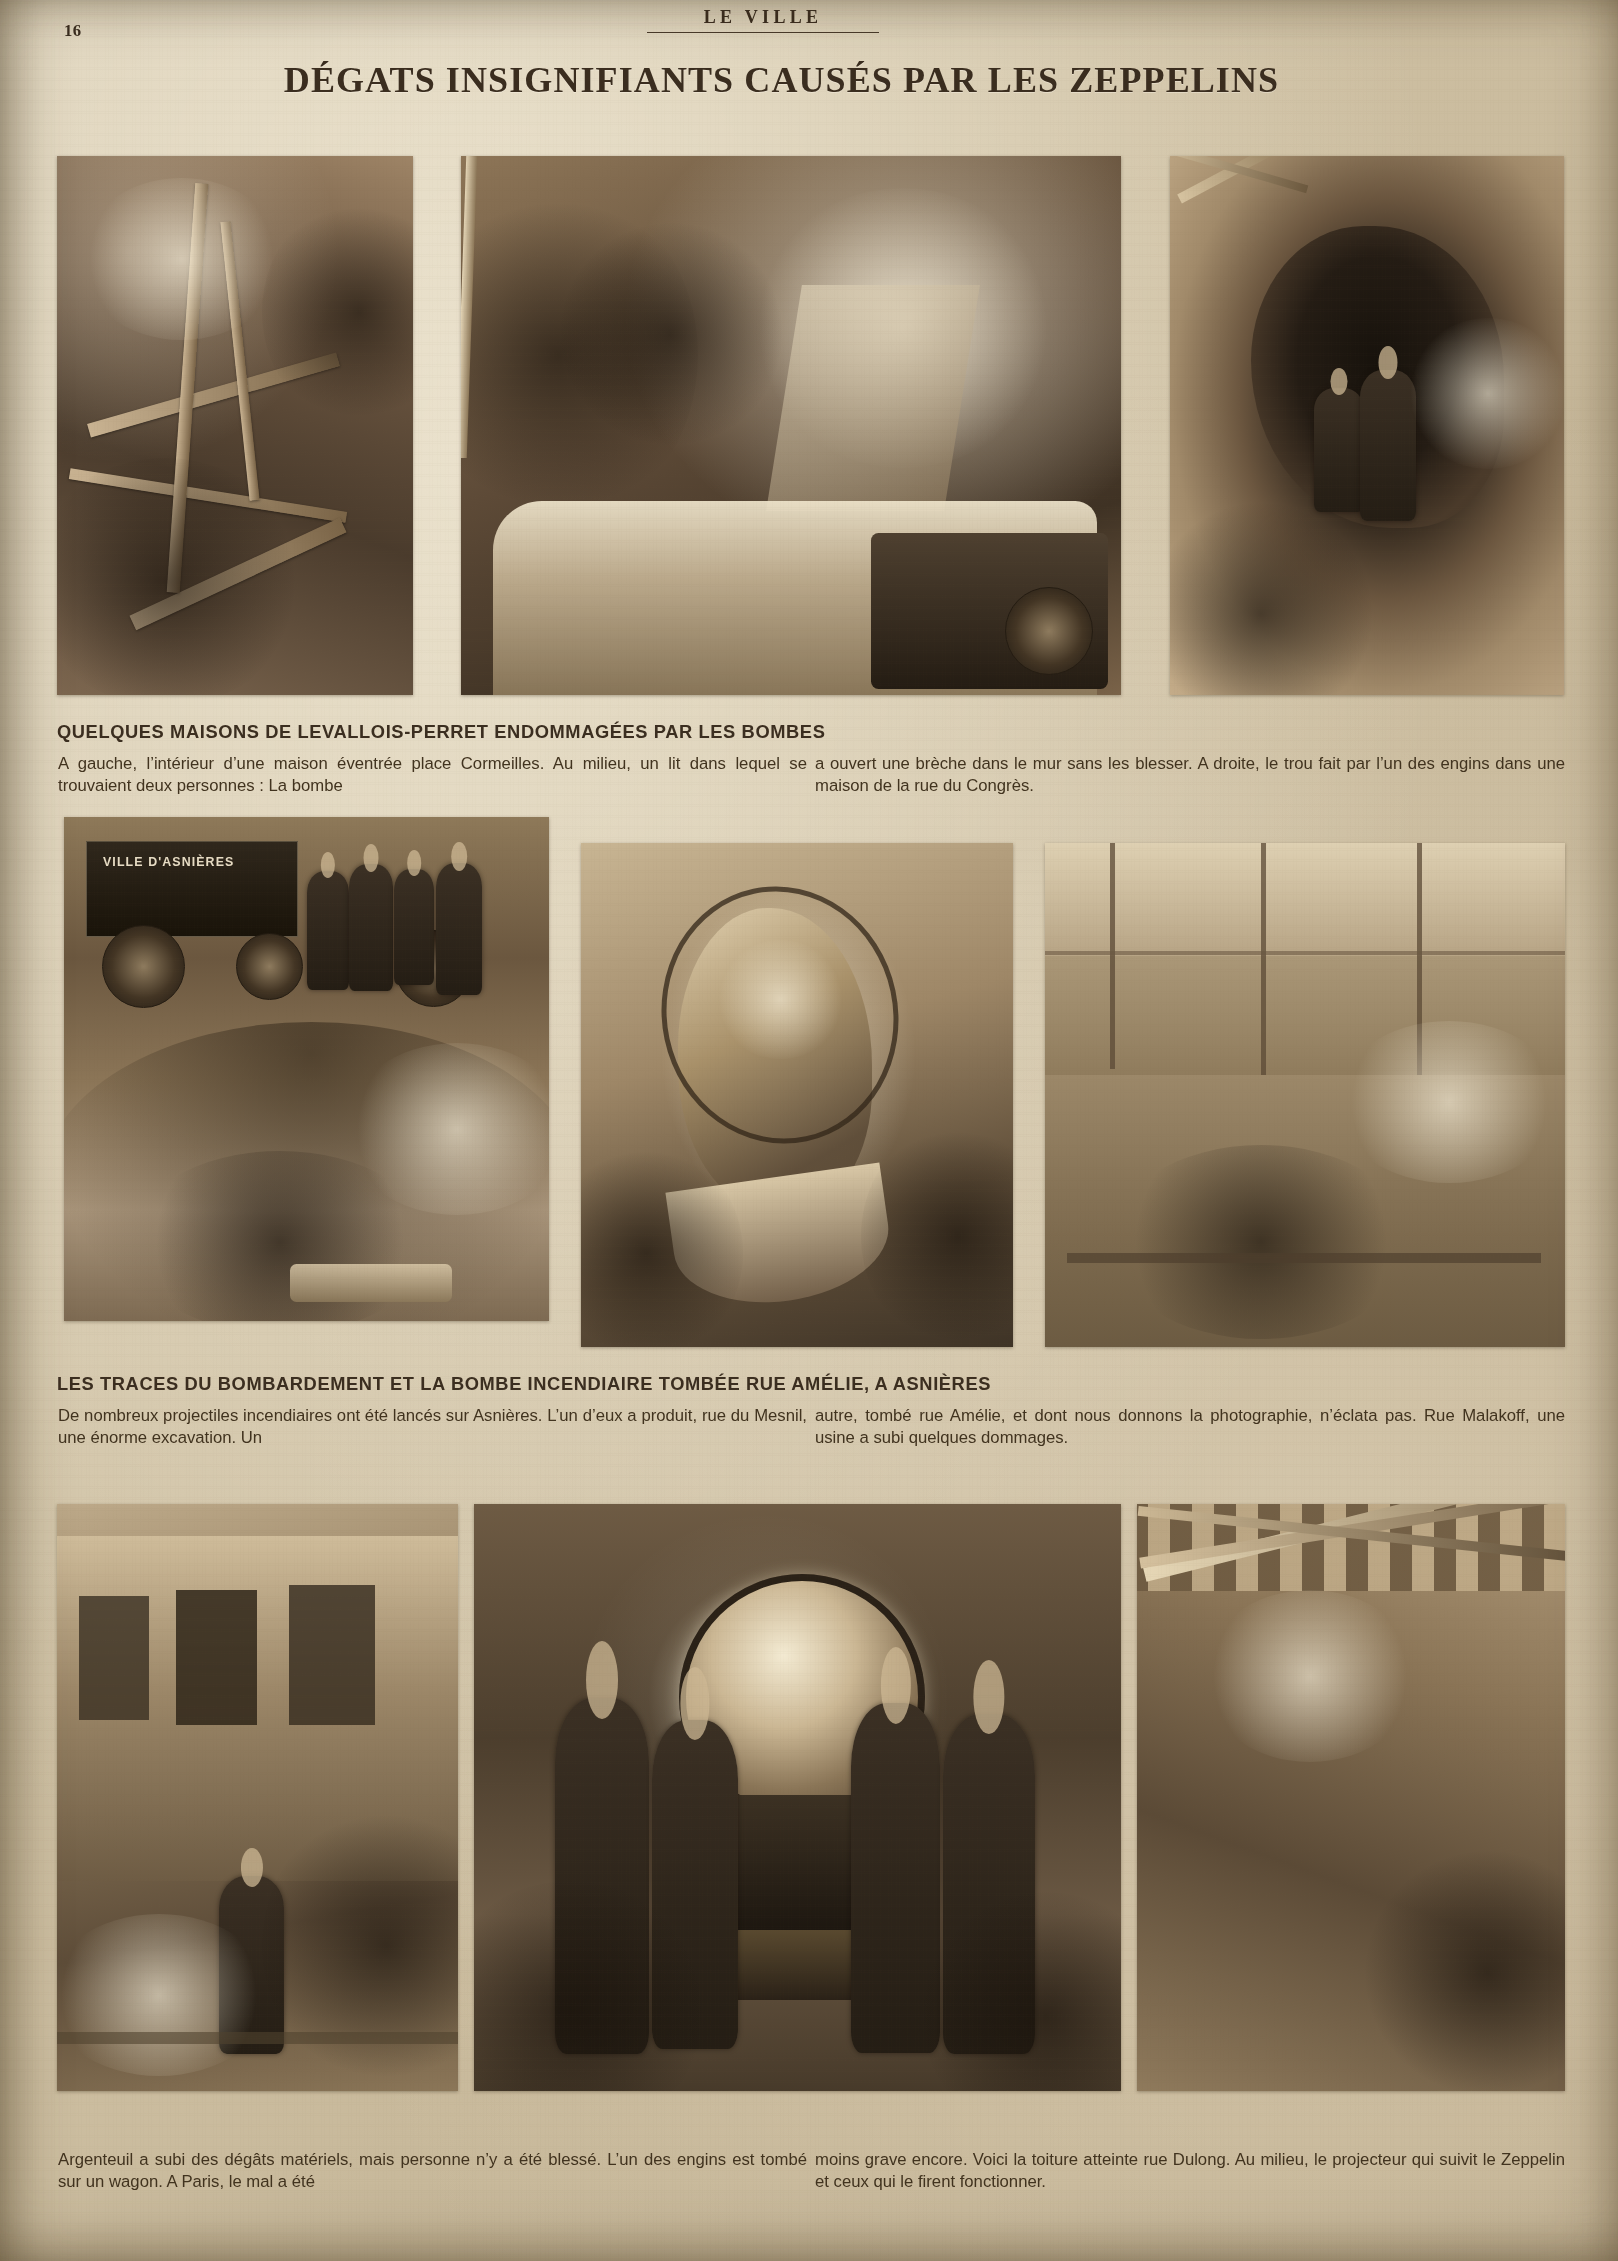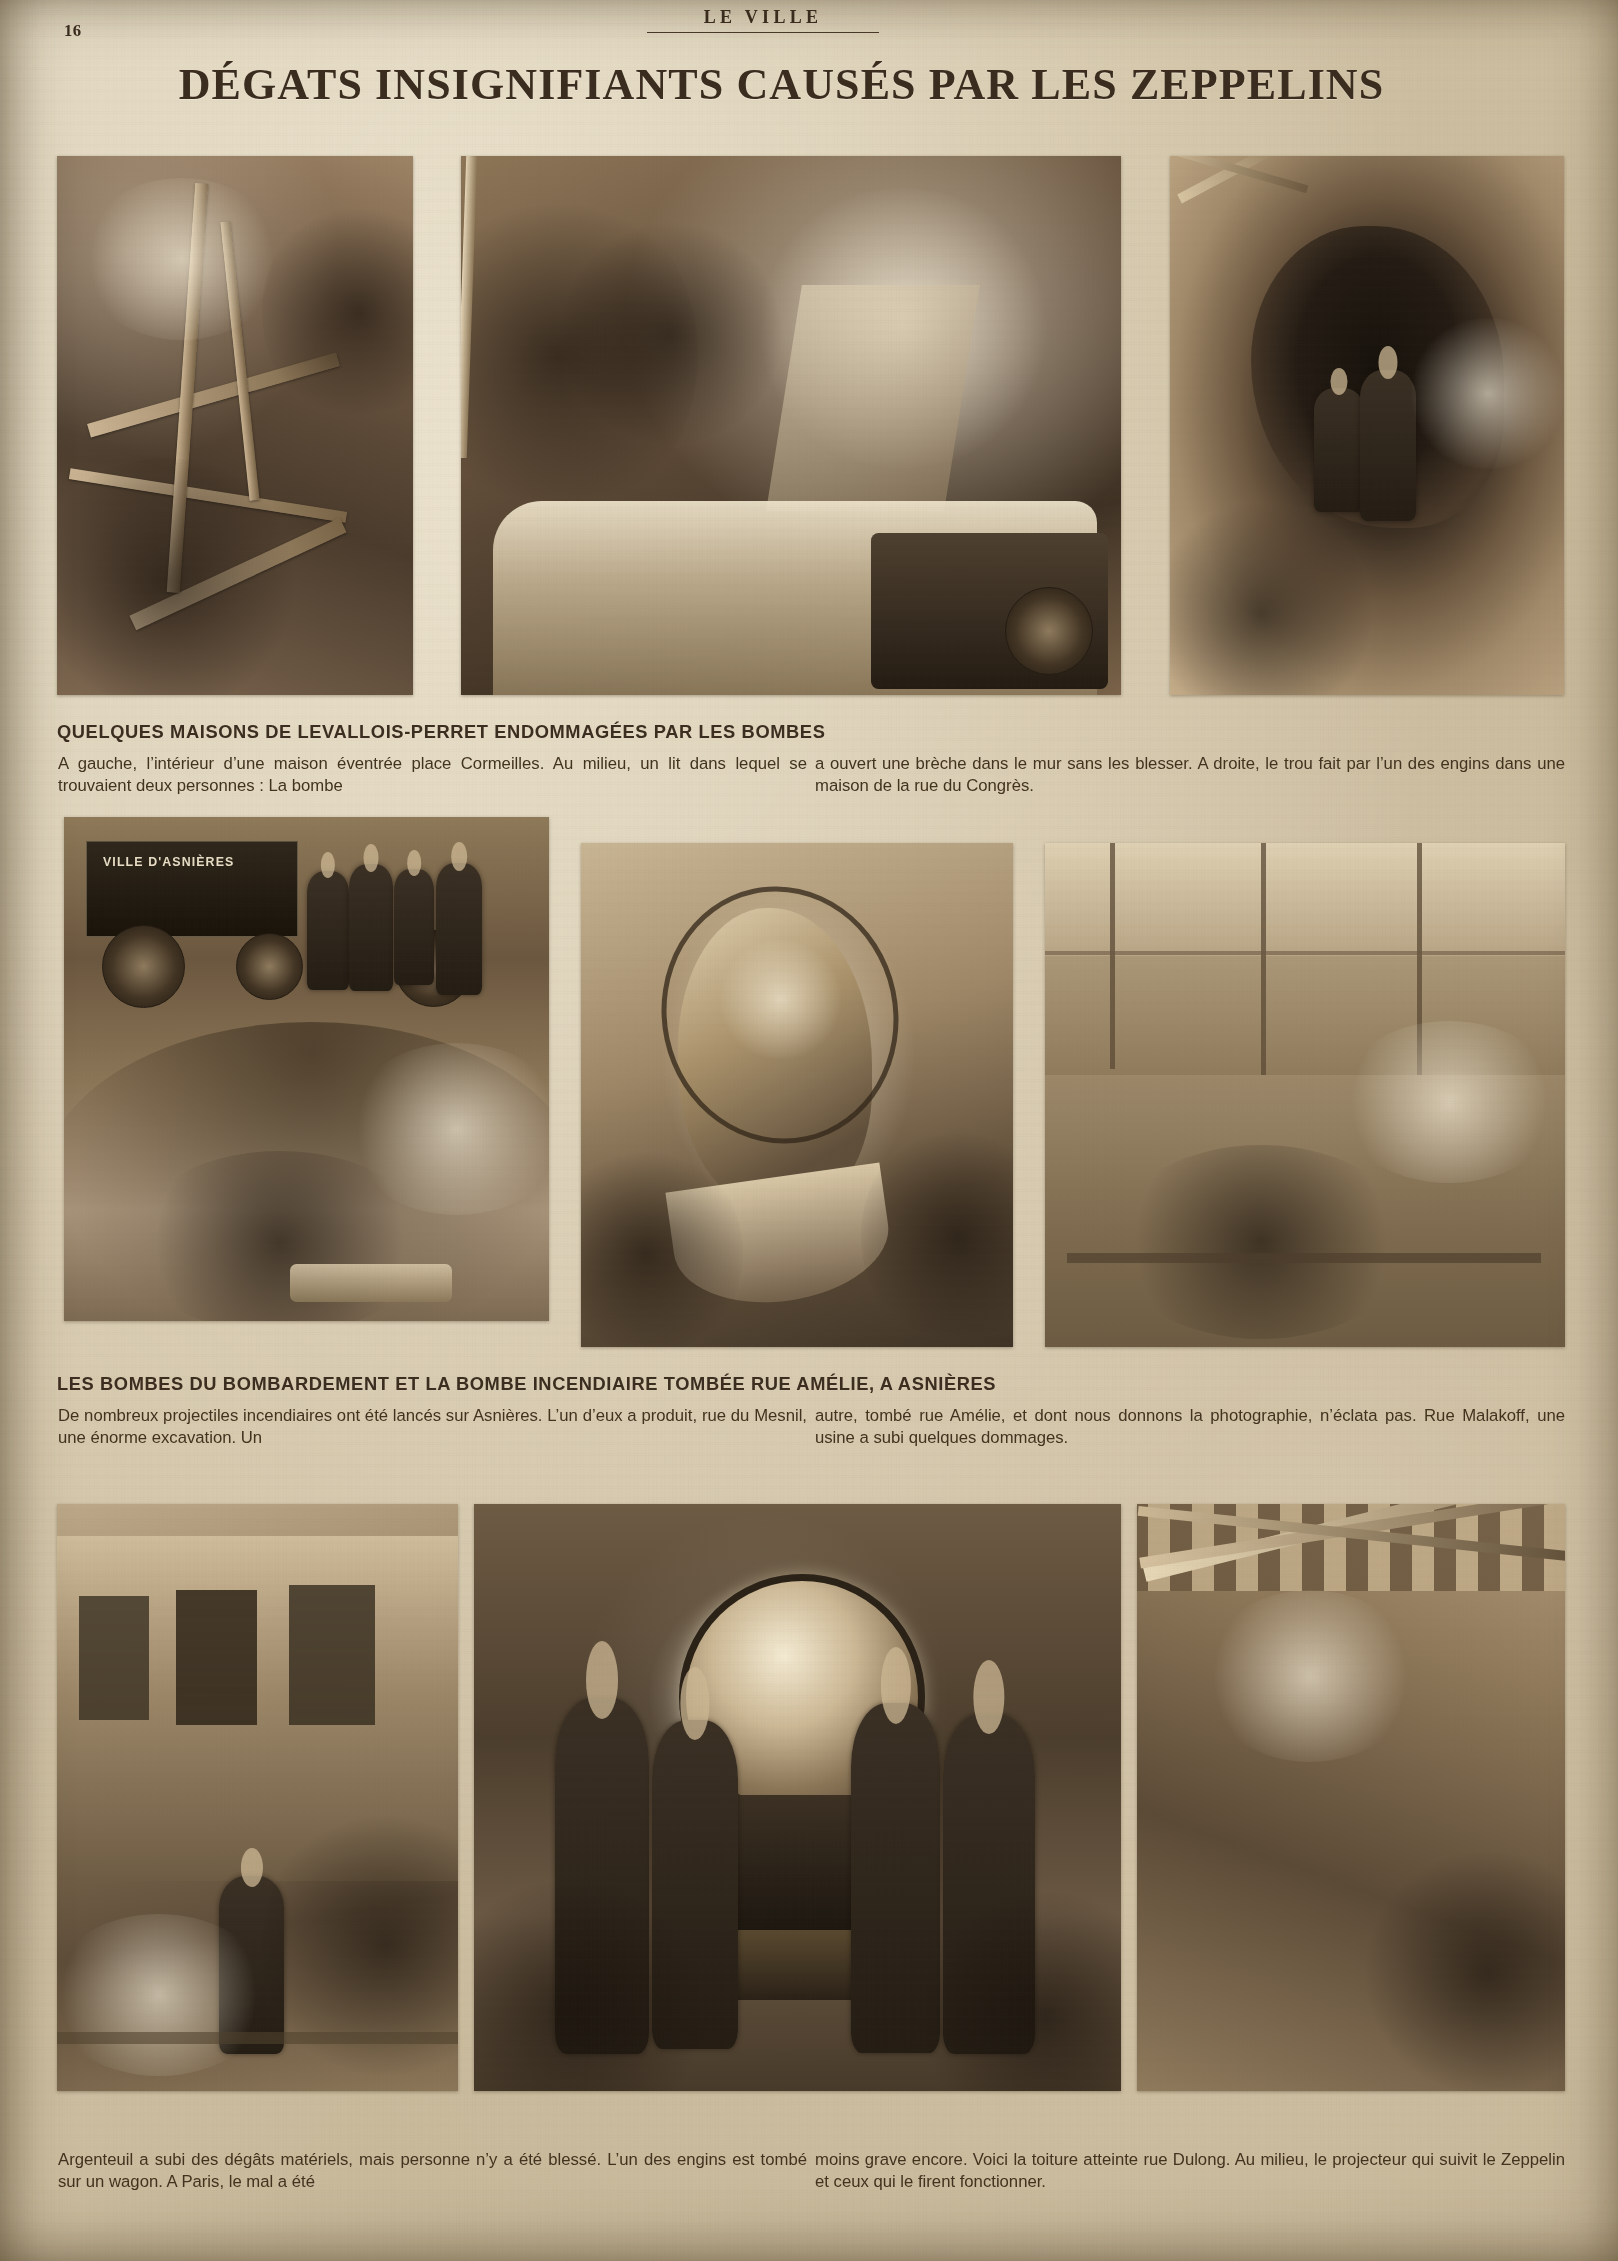--- a/index.html
+++ b/index.html
@@ -69,21 +69,21 @@
   }
 
   .headline {
     position: absolute;
     left: 0;
     top: 59px;
     width: 1563px;
     text-align: center;
     font-family: "Liberation Serif", serif;
     font-weight: bold;
-    font-size: 44px;
+    font-size: 36px;
     letter-spacing: 1.1px;
     color: #3a2d1f;
     text-shadow: 0 0.5px 0 rgba(255,250,240,0.35);
   }
 
   .photo {
     position: absolute;
     background: #6e5a44;
     overflow: hidden;
     box-shadow: 0 1.1px 3.2px rgba(50,38,22,0.35);
@@ -310,21 +310,21 @@
       <div style="position:absolute; left:216px; top:0; width:4.9px; height:232px; background:#5b4a35; opacity:0.75;"></div>
       <div style="position:absolute; left:372px; top:0; width:4.9px; height:232px; background:#5b4a35; opacity:0.75;"></div>
       <div style="position:absolute; left:0; top:108px; width:520px; height:4.3px; background:#6b5942; opacity:0.6;"></div>
       <div style="position:absolute; left:0; top:232px; width:520px; height:272px; background:linear-gradient(180deg,#9c8869 0%, #7d6a4e 60%, #6c5b42 100%);"></div>
       <div class="soft-dark" style="left:65px; top:302px; width:302px; height:194px;"></div>
       <div class="soft-light" style="left:291px; top:178px; width:226px; height:162px;"></div>
       <div style="position:absolute; left:21.6px; top:410px; width:474px; height:9.7px; background:#4d3e2c; opacity:0.65;"></div>
     </div>
   </div>
 
-  <div class="caption-title" style="left:57px; top:1373px; width:1509px;">LES BOMBES DU BOMBARDEMENT ET LA BOMBE INCENDIAIRE TOMBÉE RUE AMÉLIE, A ASNIÈRES</div>
+  <div class="caption-title" style="left:57px; top:1373px; width:1509px;">LES TRACES DU BOMBARDEMENT ET LA BOMBE INCENDIAIRE TOMBÉE RUE AMÉLIE, A ASNIÈRES</div>
   <div class="caption-col" style="left:58px; top:1405px; width:749px;">De nombreux projectiles incendiaires ont été lancés sur Asnières. L’un d’eux a produit, rue du Mesnil, une énorme excavation. Un</div>
   <div class="caption-col" style="left:815px; top:1405px; width:750px;">autre, tombé rue Amélie, et dont nous donnons la photographie, n’éclata pas. Rue Malakoff, une usine a subi quelques dommages.</div>
 
   <div class="photo ph-wagon" style="left:57px; top:1504px; width:401px; height:587px;">
     <div class="inner">
       <div style="position:absolute; left:-16px; top:32px; width:442px; height:345px; background:linear-gradient(180deg,#cfbc9a 0%, #9c8768 45%, #6e5c44 100%); border-radius:5.4px;"></div>
       <div style="position:absolute; left:21.6px; top:92px; width:70px; height:124px; background:#3a2f22; opacity:0.8;"></div>
       <div style="position:absolute; left:119px; top:86px; width:81px; height:135px; background:#2f2619; opacity:0.85;"></div>
       <div style="position:absolute; left:232px; top:81px; width:86px; height:140px; background:#352b1e; opacity:0.8;"></div>
       <div class="figure" style="left:162px; top:372px; width:65px; height:178px;"></div>

